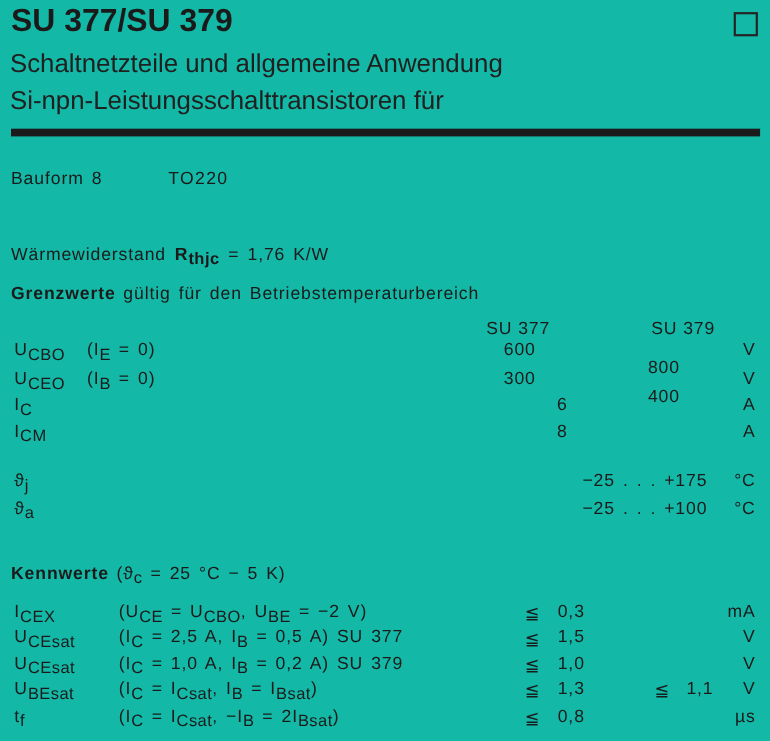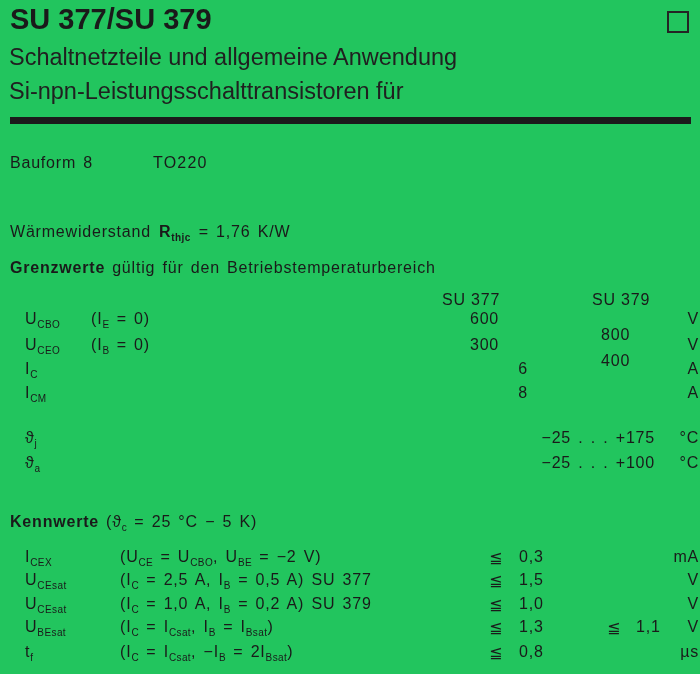--- a/index.html
+++ b/index.html
@@ -1,29 +1,29 @@
 <!DOCTYPE html>
 <html><head>
 <meta charset="utf-8">
 <style>
   html,body{margin:0;padding:0;background:#e9e9e7;}
   .page{
-    position:relative;width:700px;height:674px;background:#22c55e;
+    position:relative;width:700px;height:674px;background:#14b8a6;
     color:#1a1a1a;font-family:"Liberation Sans","DejaVu Sans",sans-serif;
     overflow:hidden;
   }
   .title{position:absolute;left:10px;top:3px;font-size:29px;font-weight:700;letter-spacing:0;white-space:nowrap;}
   .corner-box{position:absolute;left:667px;top:11px;width:18px;height:18px;border:2.5px solid #242424;background:transparent;}
   .subtitle{position:absolute;left:9px;top:40px;font-size:23.5px;line-height:34px;font-weight:400;color:#202020;white-space:nowrap;}
   .rule{position:absolute;left:10px;top:117px;width:681px;height:7px;background:#1b1b1b;}
   .line{position:absolute;font-size:16px;letter-spacing:.8px;word-spacing:2px;white-space:nowrap;}
   .b{font-weight:700;}
   .ml{margin-left:8px;}
-  sub{font-size:10px;letter-spacing:.4px;}
-  .row{position:absolute;left:15px;width:640px;height:22px;font-size:16px;letter-spacing:.8px;word-spacing:2px;white-space:nowrap;}
+  sub{font-size:15px;letter-spacing:.4px;}
+  .row{position:absolute;left:3px;width:640px;height:22px;font-size:16px;letter-spacing:.8px;word-spacing:2px;white-space:nowrap;}
   .cell{position:absolute;top:0;}
   .sym{left:10px;}
   .lcond{left:76px;}
   .kcond{left:105px;}
   .v377{left:436px;width:67px;text-align:center;}
   .v379{left:586px;width:67px;margin-top:16px;}
   .shared{left:436px;width:77px;text-align:right;}
   .range{left:468px;width:172px;text-align:right;}
   .rel1{left:474px;}
   .val1{left:504px;}

